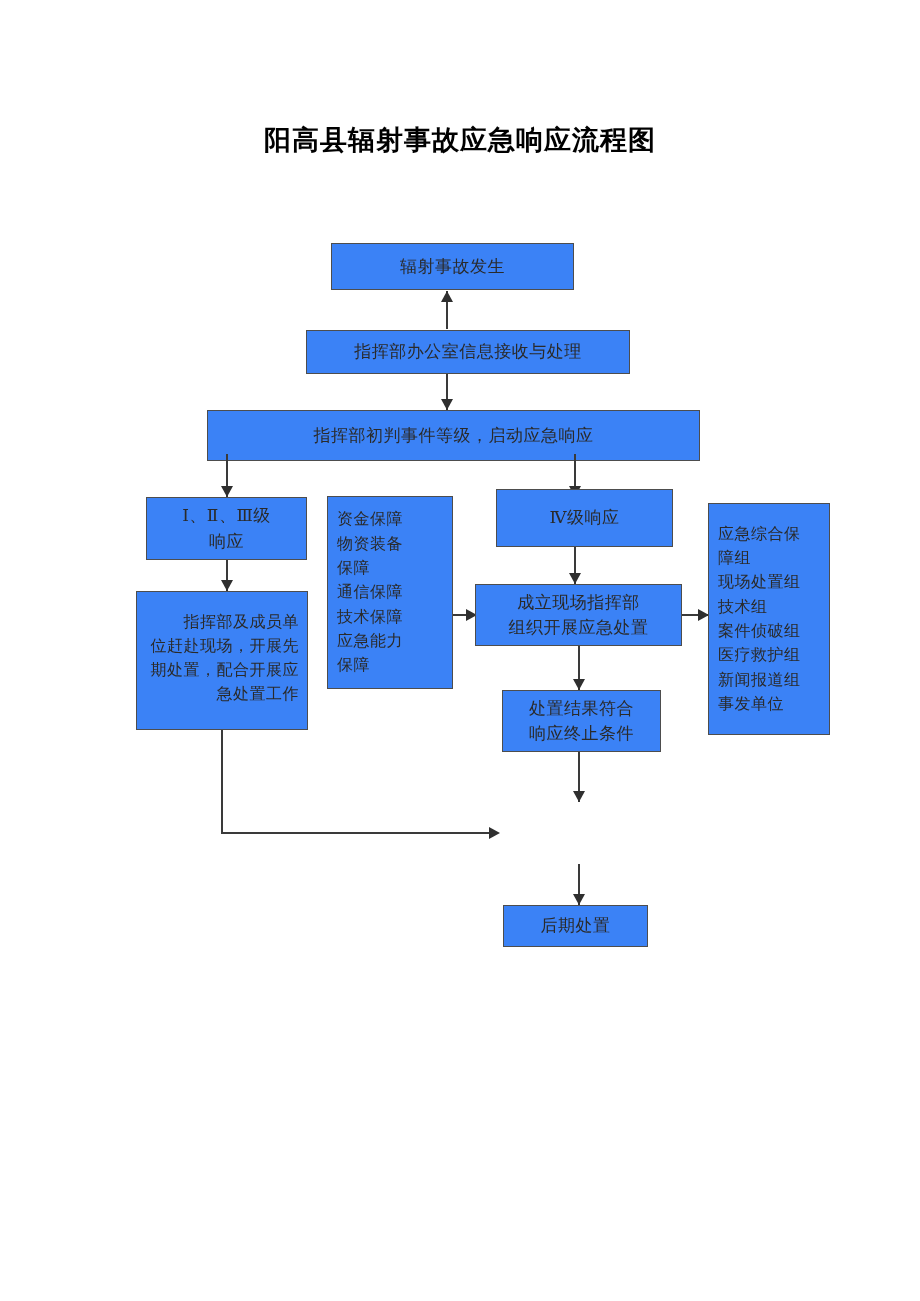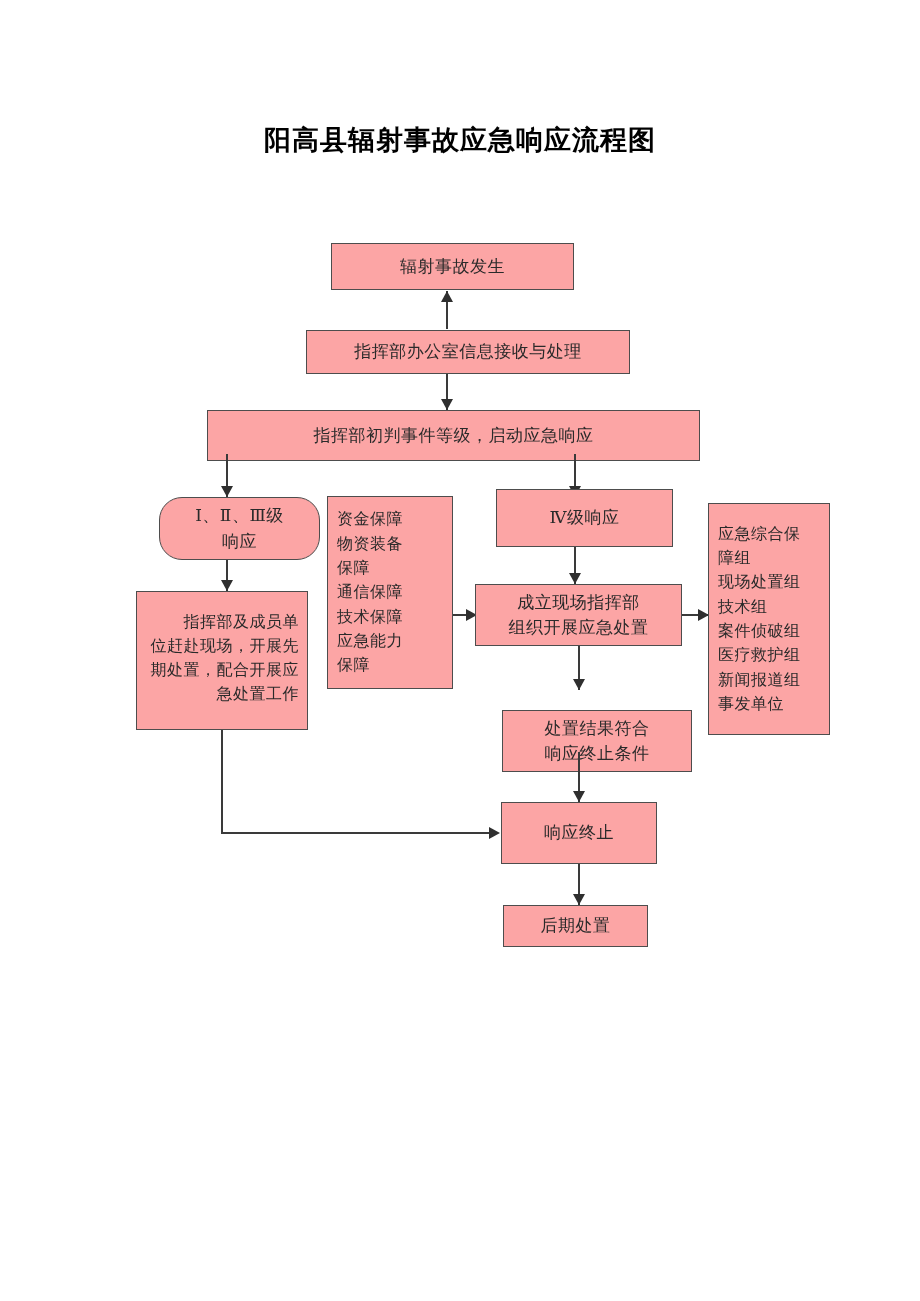--- a/index.html
+++ b/index.html
@@ -28,21 +28,21 @@
     font-family: "Liberation Sans", "DejaVu Sans", sans-serif;
     font-weight: bold;
     font-size: 27px;
     letter-spacing: 1px;
     color: #000000;
   }
   .node {
     position: absolute;
     box-sizing: border-box;
     border: 1.4px solid #4d4d4d;
-    background: #fca5a5;
+    background: #3b82f6;
     display: flex;
     align-items: center;
     justify-content: center;
     text-align: center;
     font-size: 17px;
     line-height: 1.5;
     color: #2a2a2a;
     letter-spacing: 0.5px;
   }
   .node.left-text {
@@ -116,21 +116,21 @@
   <div class="node" style="left:207px; top:410px; width:493px; height:51px;">
     <span class="inner">指挥部初判事件等级，启动应急响应</span>
   </div>
 
   <div class="vline" style="left:226px; top:454px; height:43px;"></div>
   <div class="arrow arrow-down" style="left:221px; top:486px;"></div>
 
   <div class="vline" style="left:574px; top:454px; height:43px;"></div>
   <div class="arrow arrow-down" style="left:569px; top:486px;"></div>
 
-  <div class="node" style="left:159px; top:497px; width:161px; height:63px;border-radius:23px;">
+  <div class="node" style="left:146px; top:497px; width:161px; height:63px;">
     <span class="inner">Ⅰ、Ⅱ、Ⅲ级
 响应</span>
   </div>
 
   <div class="vline" style="left:226px; top:560px; height:31px;"></div>
   <div class="arrow arrow-down" style="left:221px; top:580px;"></div>
 
   <div class="node left-text" style="left:327px; top:496px; width:126px; height:193px; font-size:16px;">
     <span class="inner">资金保障
 物资装备
@@ -170,35 +170,32 @@
 技术组
 案件侦破组
 医疗救护组
 新闻报道组
 事发单位</span>
   </div>
 
   <div class="vline" style="left:578px; top:646px; height:44px;"></div>
   <div class="arrow arrow-down" style="left:573px; top:679px;"></div>
 
-  <div class="node" style="left:502px; top:710px; width:190px; height:62px;">
+  <div class="node" style="left:502px; top:690px; width:159px; height:62px;">
     <span class="inner">处置结果符合
 响应终止条件</span>
   </div>
 
   <div class="vline" style="left:578px; top:752px; height:50px;"></div>
   <div class="arrow arrow-down" style="left:573px; top:791px;"></div>
 
   <div class="vline" style="left:221px; top:730px; height:103px;"></div>
   <div class="hline" style="left:221px; top:832px; width:272px;"></div>
   <div class="arrow arrow-right" style="left:489px; top:827px;"></div>
 
-  <div class="node" style="left:501px; top:802px; width:156px; height:62px;">
-    <span class="inner">响应终止</span>
-  </div>
 
   <div class="vline" style="left:578px; top:864px; height:41px;"></div>
   <div class="arrow arrow-down" style="left:573px; top:894px;"></div>
 
   <div class="node" style="left:503px; top:905px; width:145px; height:42px;">
     <span class="inner">后期处置</span>
   </div>
 
 </div>
 

